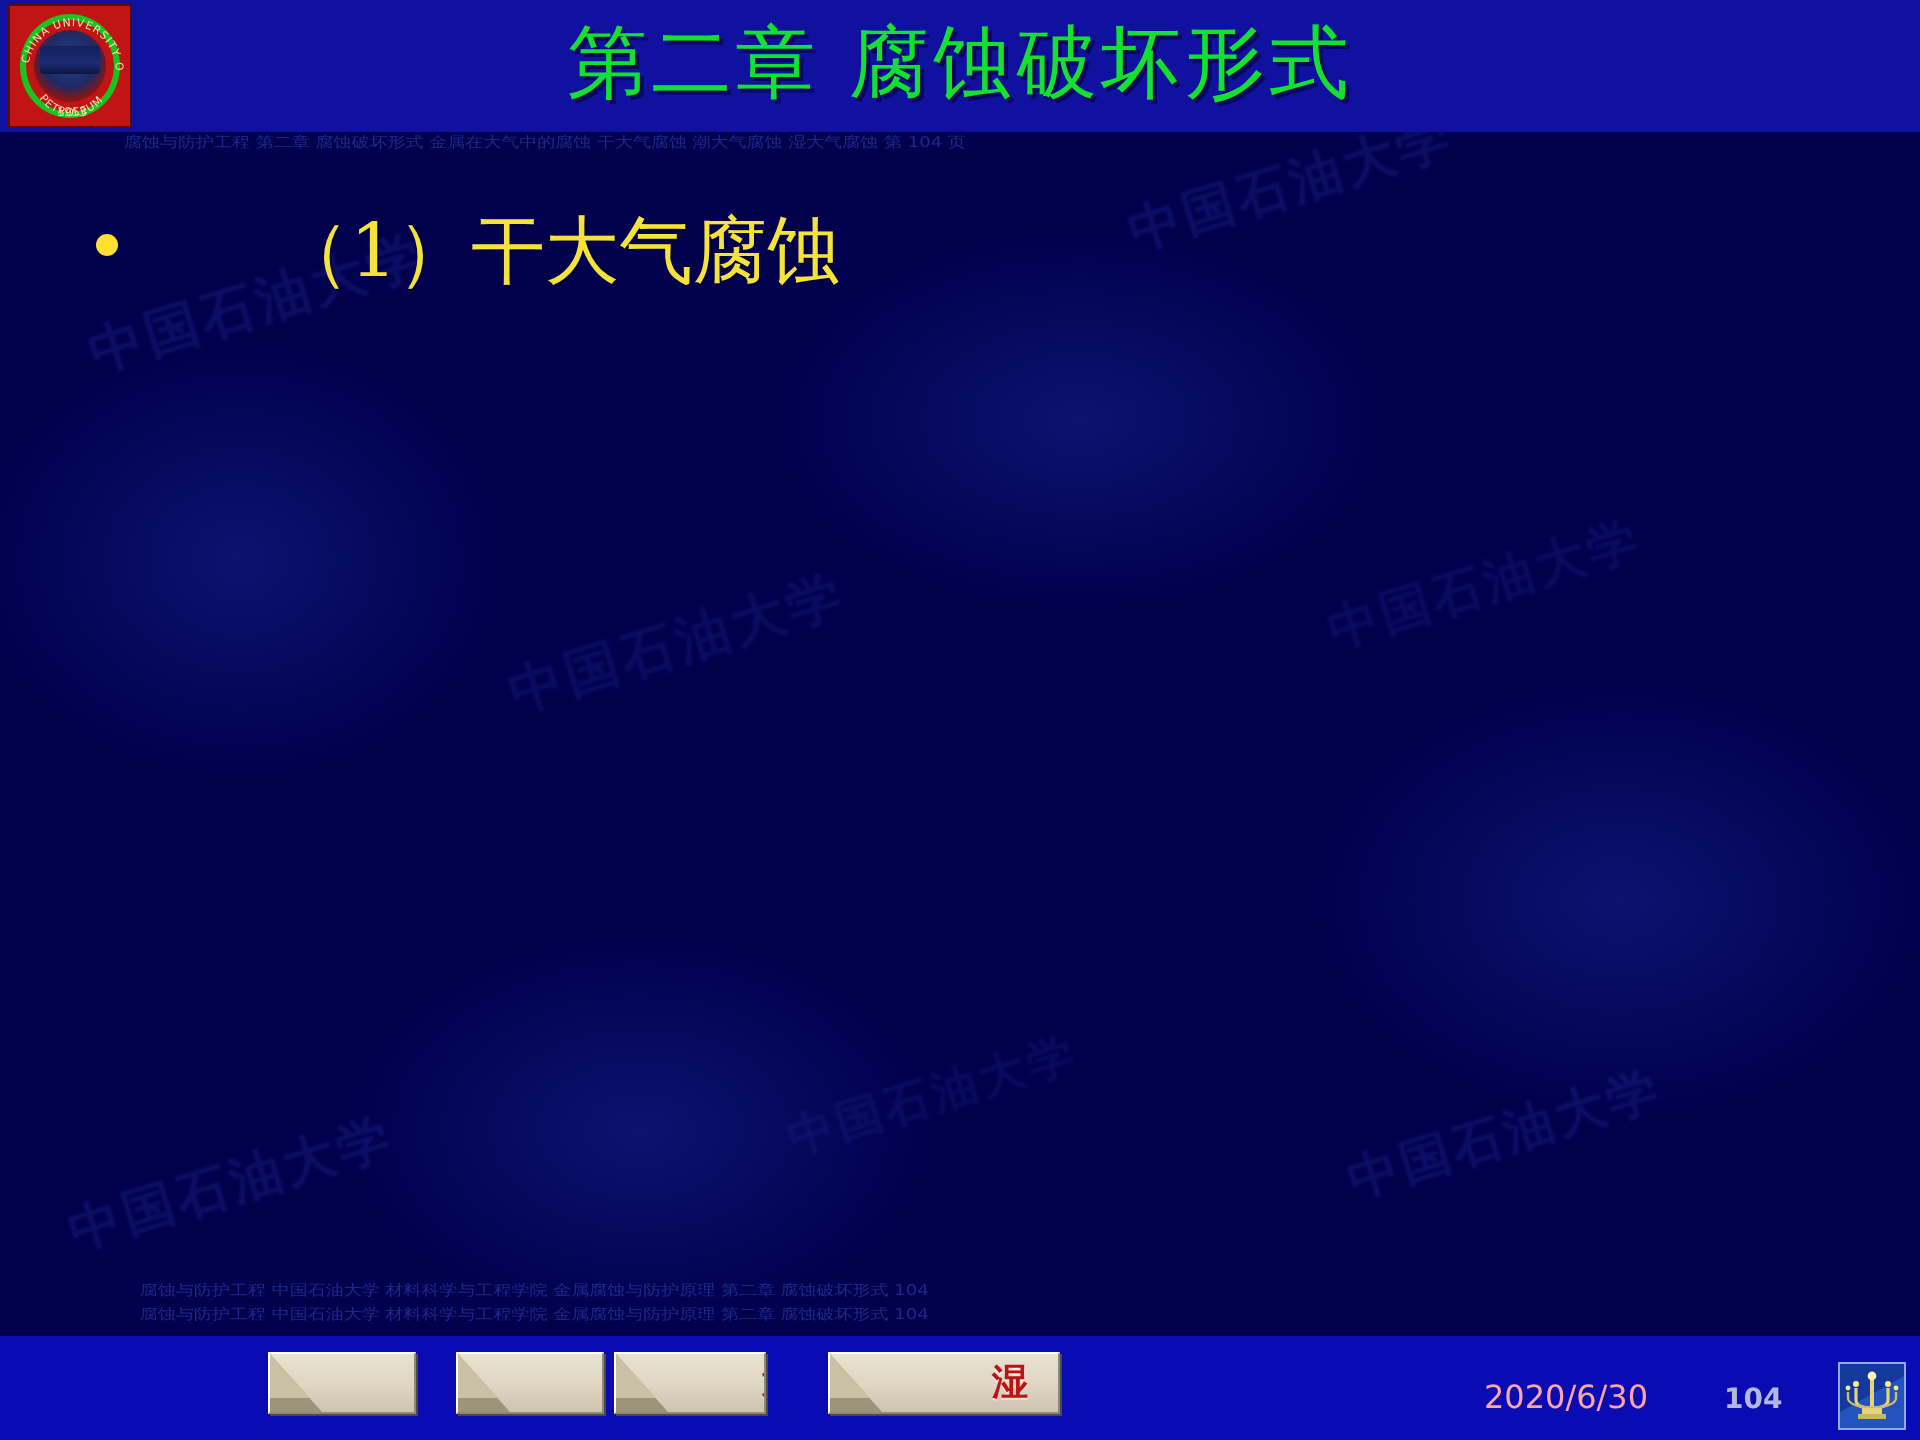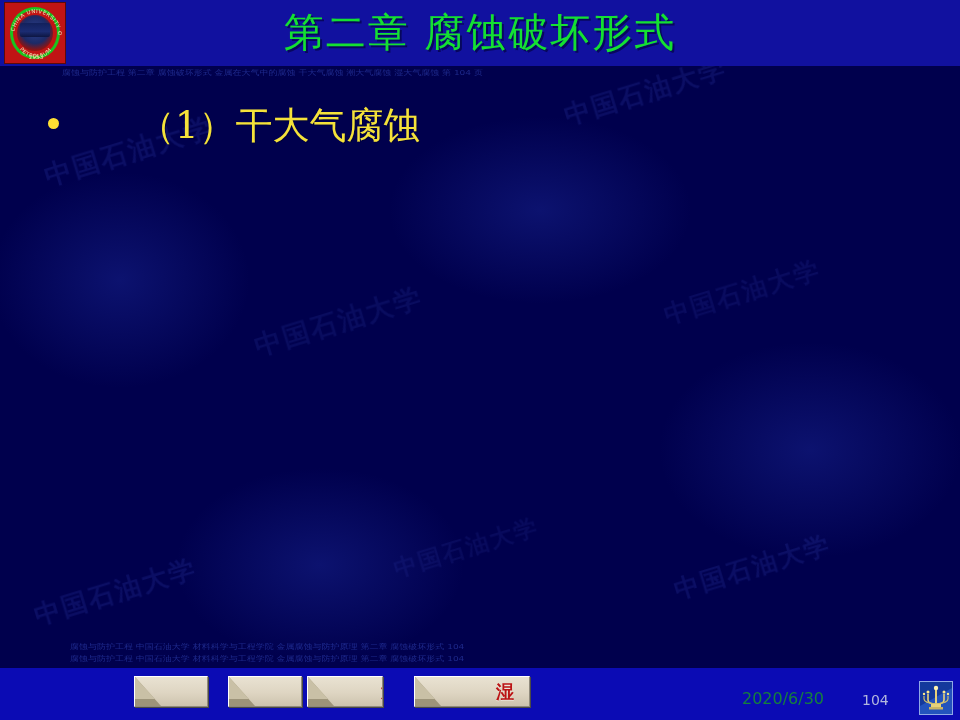--- a/index.html
+++ b/index.html
@@ -250,34 +250,35 @@
     margin-left: 47px;
   }
   #btn-prev { left: 134px; width: 74px; }
   #btn-next { left: 228px; width: 74px; }
   #btn-back { left: 307px; width: 76px; padding-left: 44px; }
   #btn-home { left: 414px; width: 116px; }
 
   .footer-date {
     position: absolute;
     left: 742px; top: 689px;
-    color: #15803d;
+    color: #fca5a5;
     font-size: 16px;
     font-family: "DejaVu Sans", "Liberation Sans", sans-serif;
     z-index: 7;
     line-height: 20px;
   }
   .footer-page {
     position: absolute;
     left: 862px; top: 691px;
     color: #b3b7dd;
     font-size: 14px;
     font-family: "DejaVu Sans", "Liberation Sans", sans-serif;
     z-index: 7;
     line-height: 18px;
+    font-weight: bold;
   }
   .footer-thumb {
     position: absolute;
     left: 919px; top: 681px;
     width: 34px; height: 34px;
     z-index: 7;
     background: linear-gradient(150deg, #2a5fd6 0%, #173a9e 45%, #0d2170 100%);
     border: 1px solid #8fa8e6;
     box-sizing: border-box;
     overflow: hidden;

